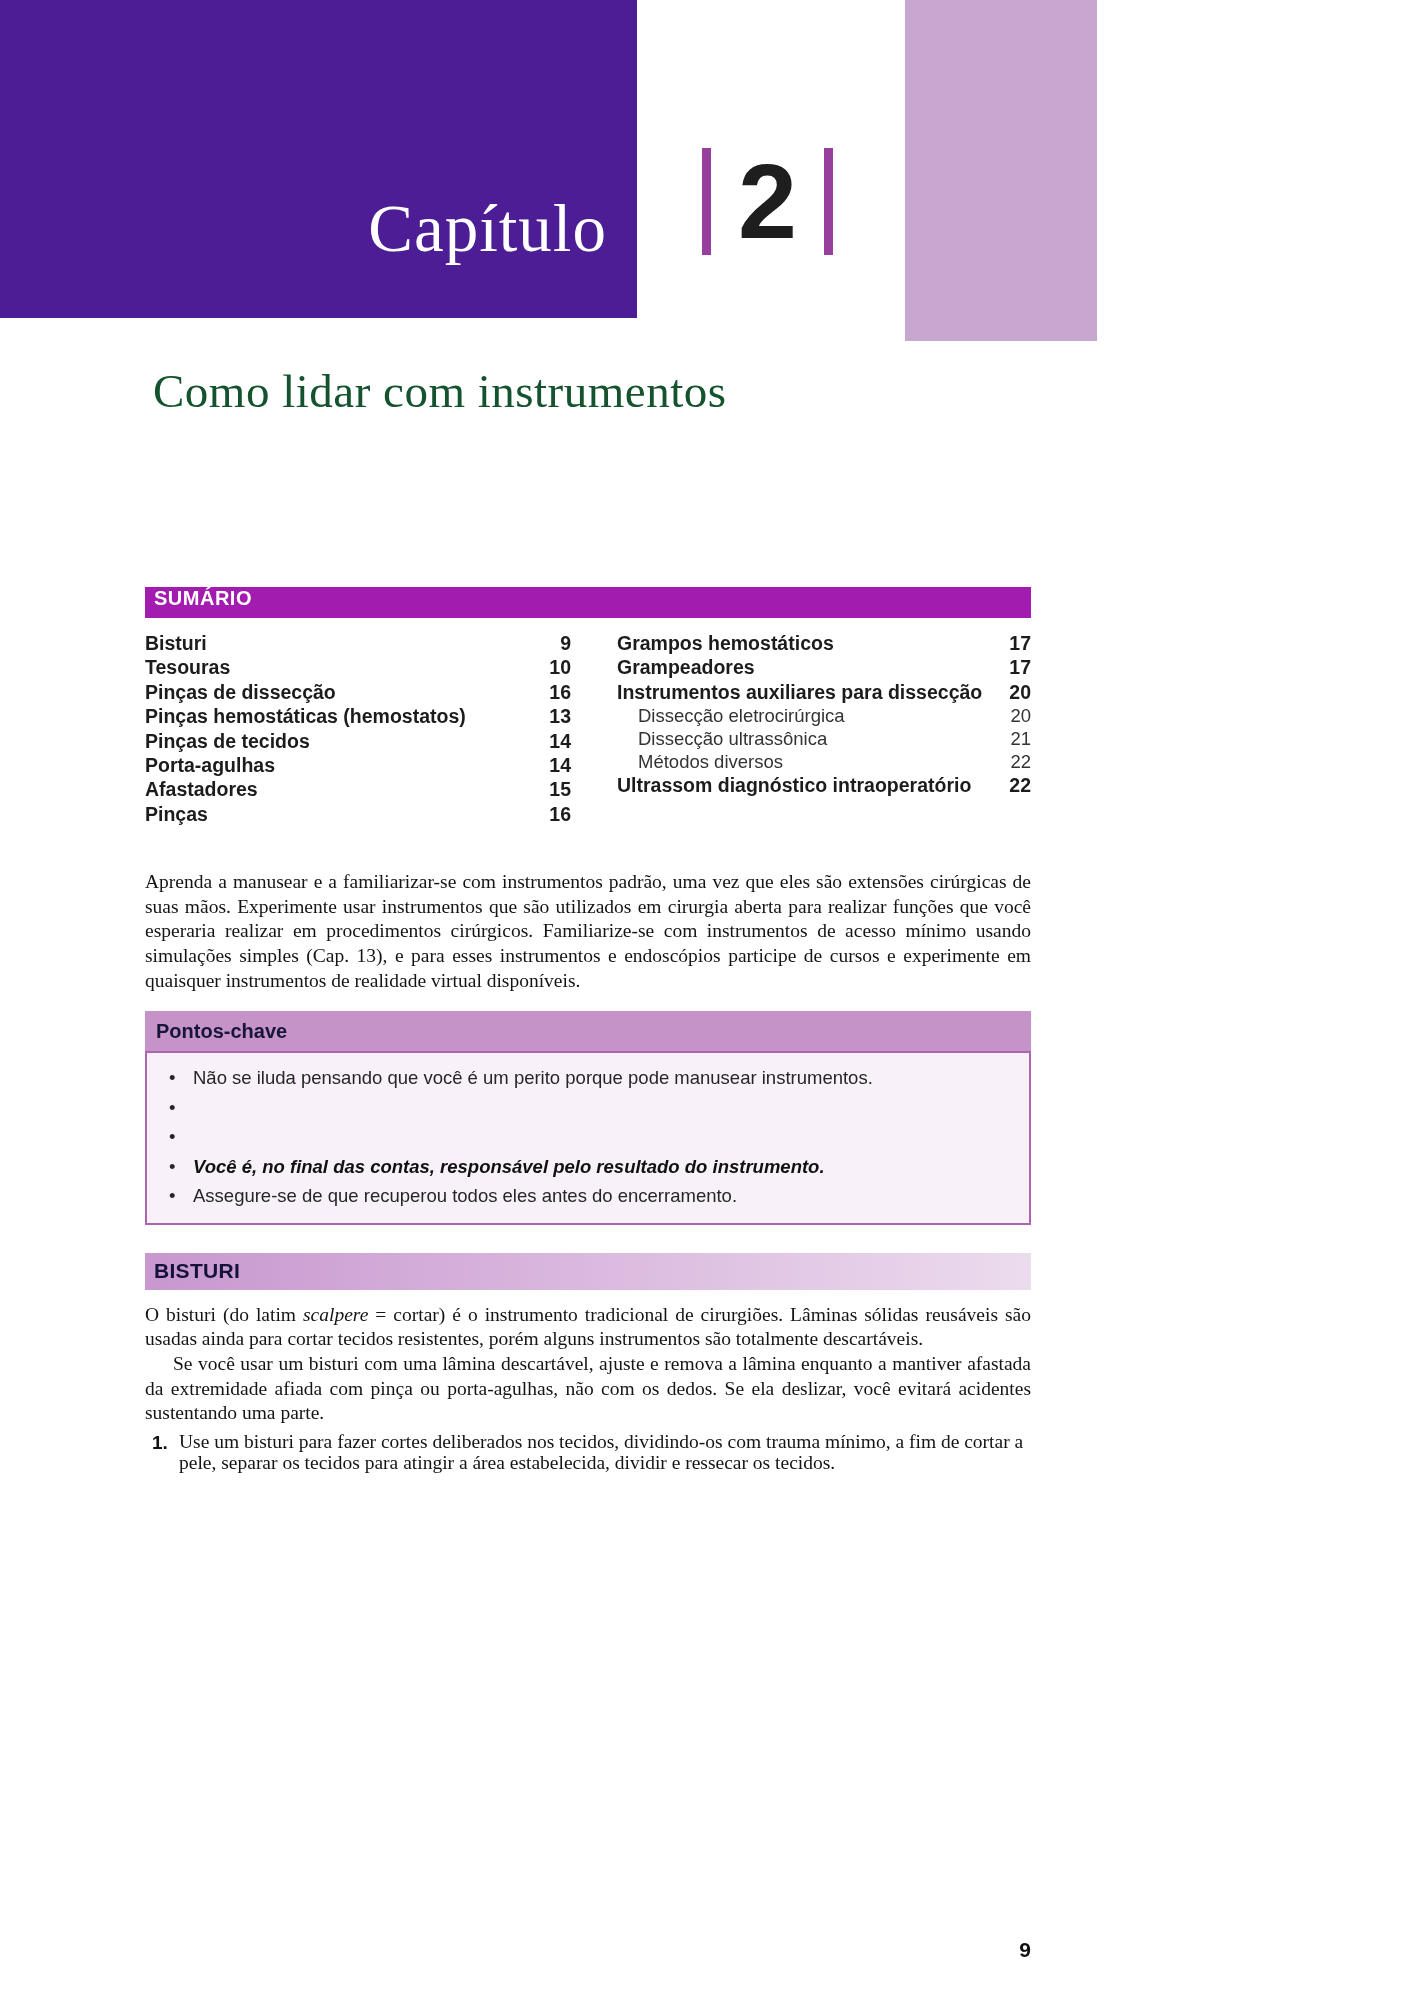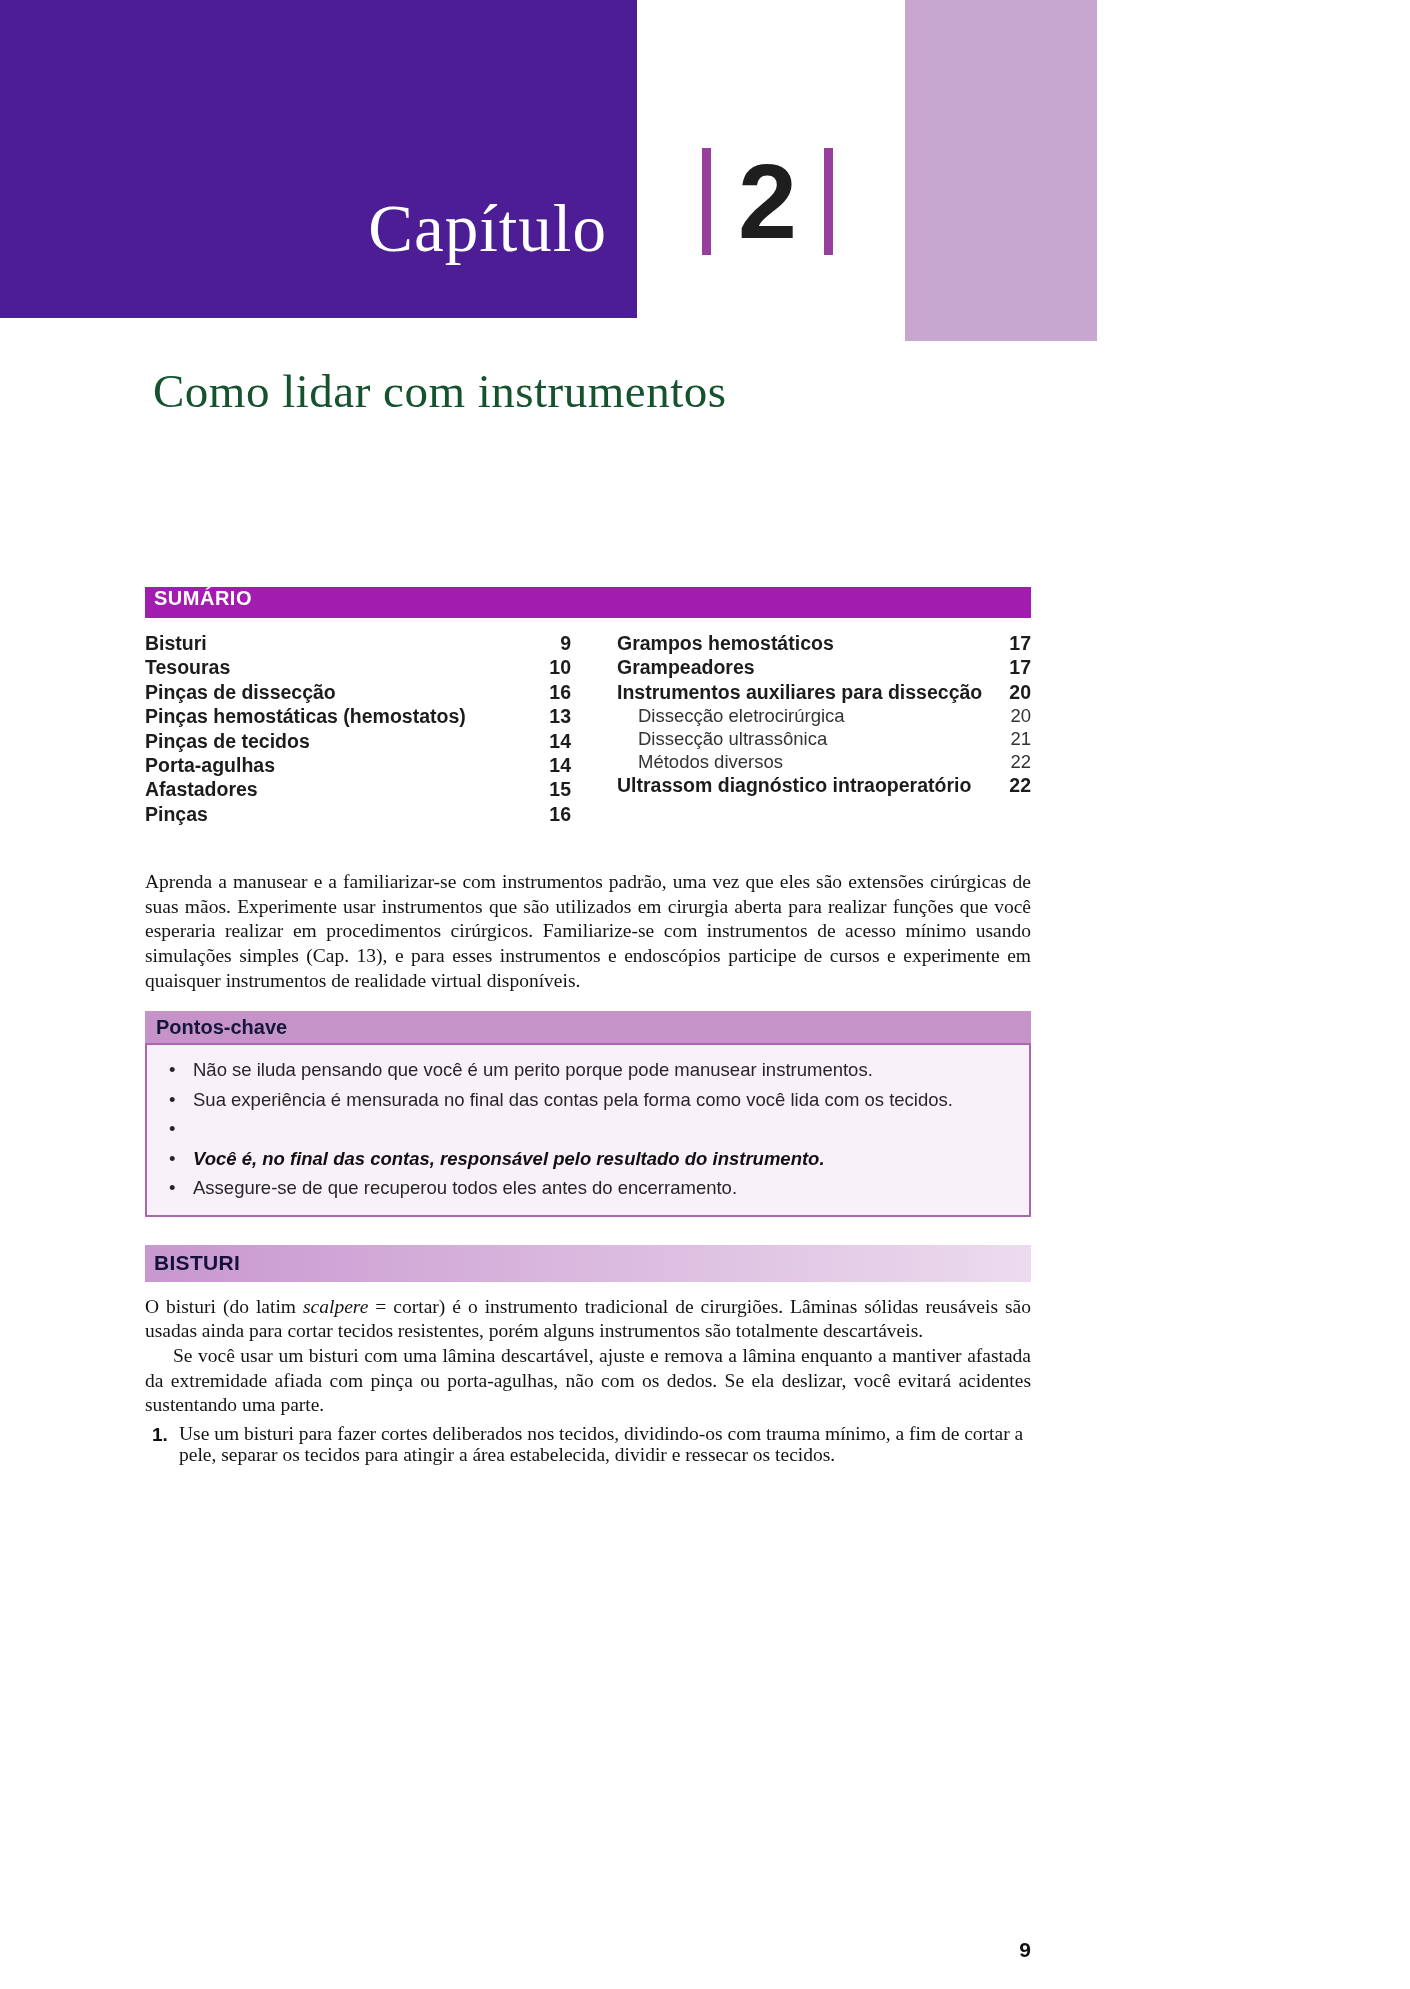--- a/index.html
+++ b/index.html
@@ -65,21 +65,21 @@
   }
   .toc-page { flex: none; padding-left: 8px; }
 
   .intro {
     margin: 44px 0 0 0;
     font-family: "Liberation Serif", serif;
     font-size: 19.5px; line-height: 24.6px; text-align: justify; color: #141414;
   }
 
   .kp-header {
-    margin-top: 18px; height: 32px; background: #c693c9;
+    margin-top: 18px; height: 40px; background: #c693c9;
     display: flex; align-items: center; padding-left: 11px;
   }
   .kp-header span { font-weight: 700; font-size: 20px; color: #16163a; }
   .kp-box {
     border: 2px solid #aa66b0; background: #f9f1fa;
     padding: 10px 10px 12px 8px;
   }
   .kp-list { list-style: none; margin: 0; padding: 0; }
   .kp-list li { display: flex; line-height: 29.5px; font-size: 18.5px; color: #262626; }
   .kp-list li .dot { flex: none; width: 24px; margin-left: 14px; }
@@ -212,21 +212,20 @@
       <span>Pontos-chave</span>
     </div>
     <div class="kp-box">
       <ul class="kp-list" id="kp-list">
           <li>
             <span class="dot">•</span>
             <span class="kp-text">Não se iluda pensando que você é um perito porque pode manusear instrumentos.</span>
           </li>
           <li>
             <span class="dot">•</span>
-            <span class="kp-text">Sua experiência é mensurada no final das contas pela forma como você lida com os tecidos.</span>
           </li>
           <li>
             <span class="dot">•</span>
           </li>
           <li class="em">
             <span class="dot">•</span>
             <span class="kp-text">Você é, no final das contas, responsável pelo resultado do instrumento.</span>
           </li>
           <li>
             <span class="dot">•</span>

